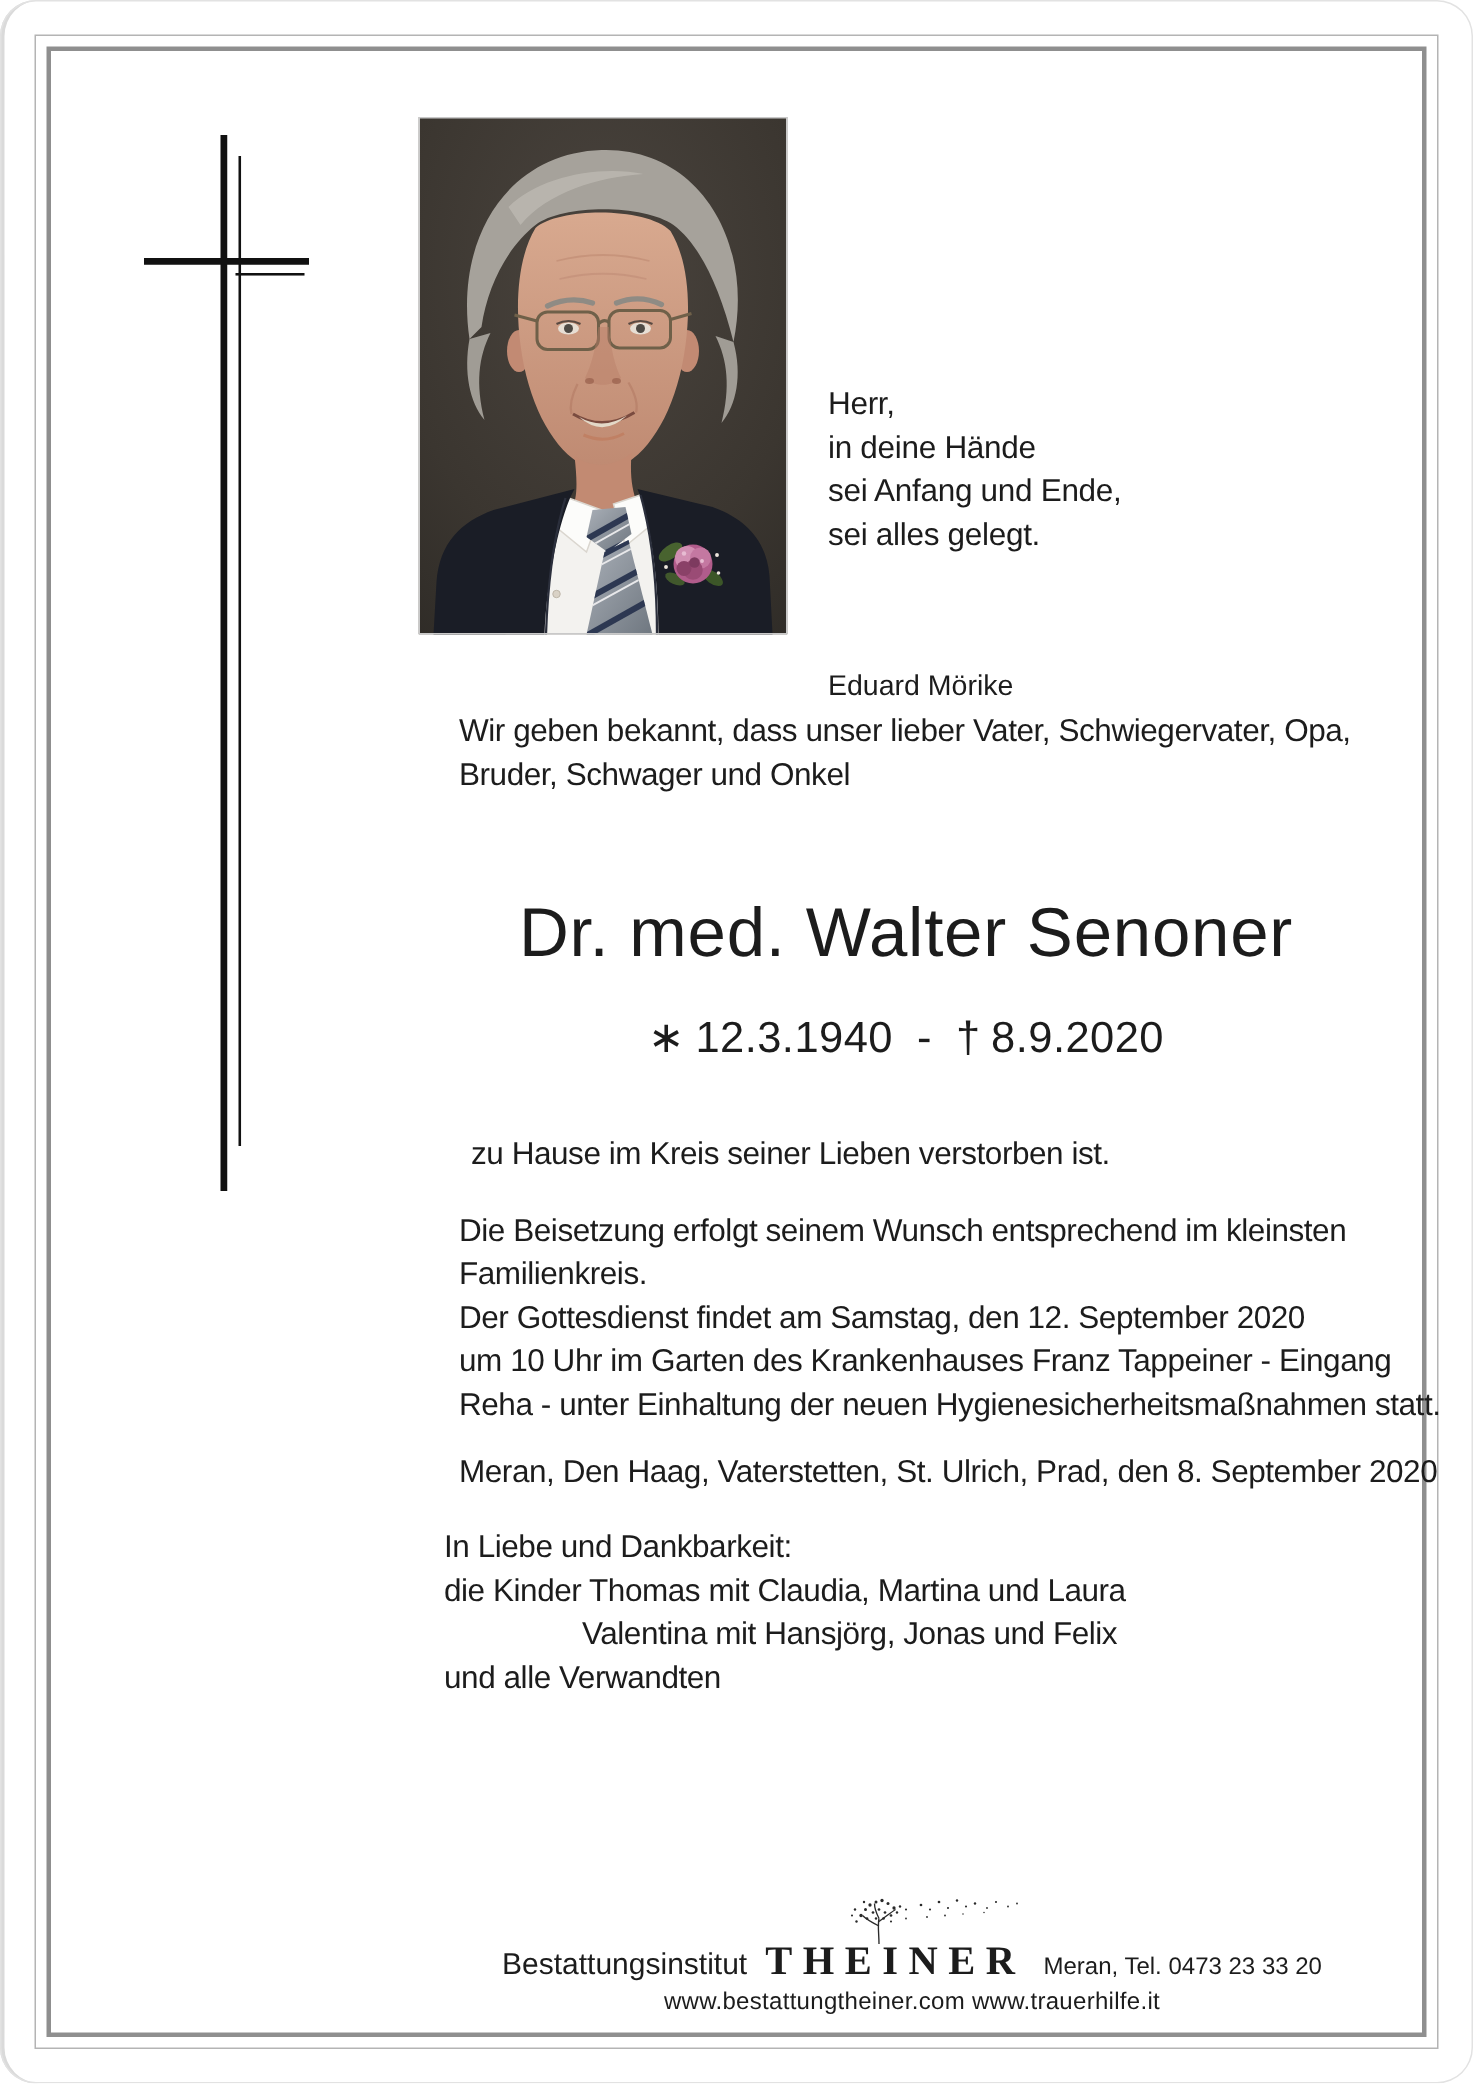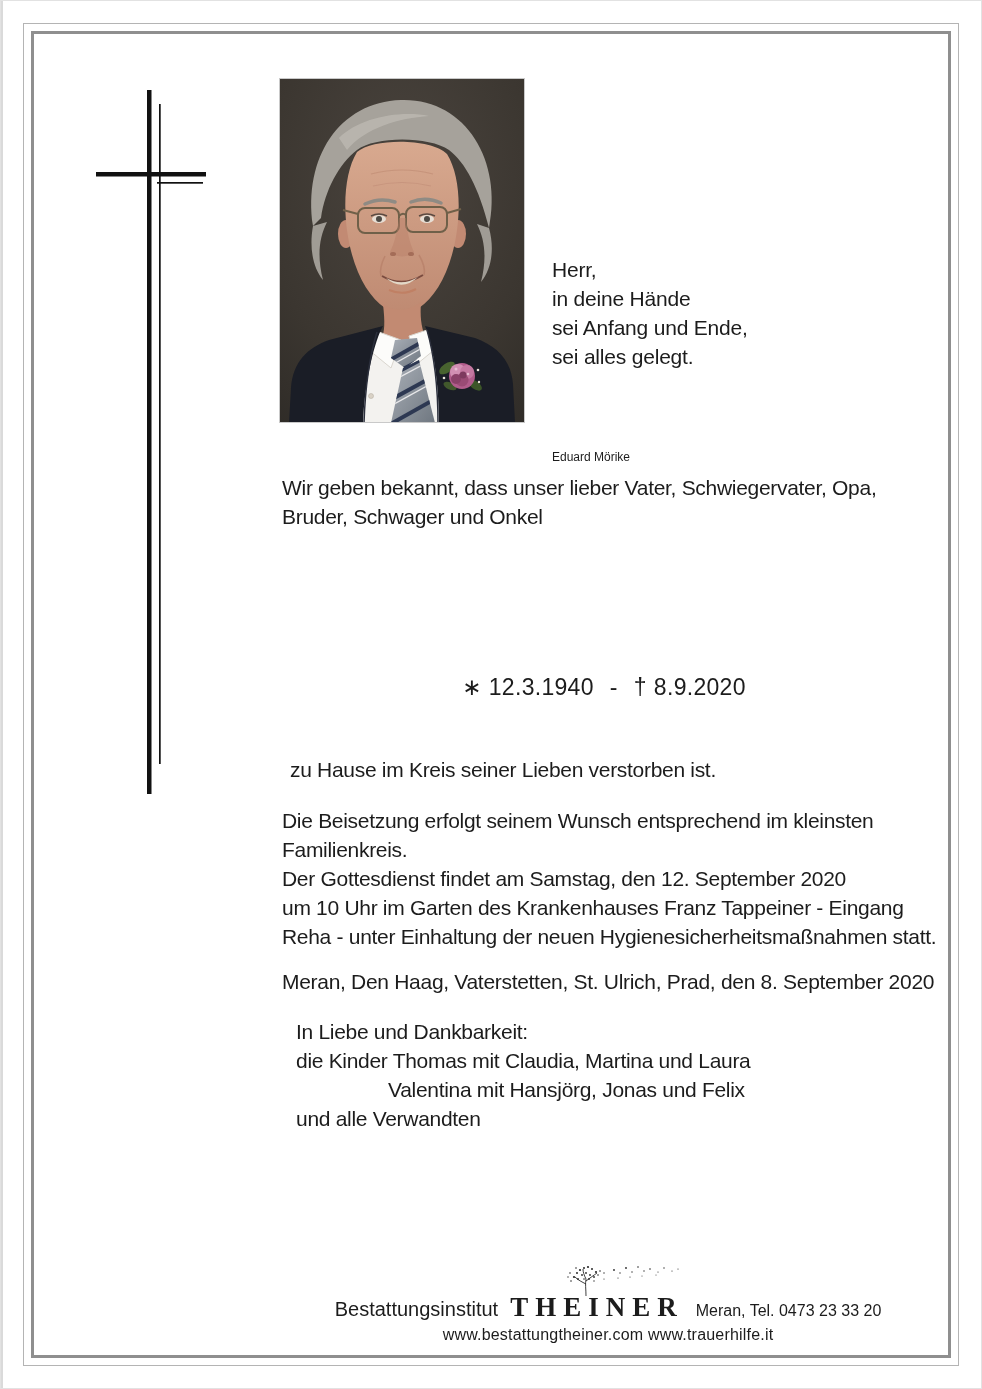--- a/index.html
+++ b/index.html
@@ -1,39 +1,39 @@
 <!DOCTYPE html>
 <html><head>
 <meta charset="utf-8">
 <style>
   * { margin:0; padding:0; box-sizing:border-box; }
   html,body { background:#ffffff; }
   .page {
     position:relative; width:982px; height:1389px; background:#fff;
     font-family:"Liberation Sans", sans-serif; color:#1c1c1c;
-    overflow:hidden; box-shadow: inset 0 0 0 1px #e2e2e2, inset 3px 0 0 #dadada;
+    overflow:hidden; box-shadow: inset 0 0 0 1px #e2e2e2, inset 3px 0 0 #dadada; border-radius: 24px;
   }
   .frame-outer { position:absolute; inset:23px; border:1px solid #b4b4b4; pointer-events:none; }
   .frame-inner { position:absolute; inset:31px; border:3px solid #8f8f8f; pointer-events:none; }
 
   .cross { position:absolute; left:88px; top:86px; width:124px; height:712px; }
 
   .photo { position:absolute; left:279px; top:78px; width:246px; height:345px; }
 
   .verse { position:absolute; left:552px; top:197px; font-size:21px; line-height:29px;
            letter-spacing:-0.2px; white-space:pre; }
-  .verse-attr { margin-top:14px; font-size:12px; letter-spacing:0; }
-
-  .bodytext { font-size:21px; line-height:29px; letter-spacing:-0.3px; white-space:pre; }
+  .verse-attr { margin-top:14px; font-size:19px; letter-spacing:0; }
+
+  .bodytext { font-size:21px; line-height:29px; letter-spacing:-0.3px; white-space:pre;margin-left:24px; }
 
   .announcement { position:absolute; left:282px; top:473px; }
   .name { position:absolute; left:262px; top:595px; width:684px; text-align:center;
           font-size:46px; line-height:52px; letter-spacing:0.5px; font-weight:normal; }
   .dates { position:absolute; left:262px; top:674px; width:684px; text-align:center;
-           font-size:23px; letter-spacing:0.3px; }
+           font-size:29px; letter-spacing:0.3px; }
   .dates .sym { display:inline-block; margin-right:7px; }
   .dates .sep { display:inline-block; margin:0 16px; }
 
   .death-statement { position:absolute; left:290px; top:755px; }
   .burial  { position:absolute; left:282px; top:806px; }
   .service { position:absolute; left:282px; top:864px; }
   .places  { position:absolute; left:282px; top:967px; }
 
   .mourners { position:absolute; left:282px; top:1017px;margin-left:14px; }
   .mourners div { font-size:21px; line-height:29px; letter-spacing:-0.3px; white-space:pre; }
@@ -176,20 +176,21 @@
     <div>Herr,
 in deine Hände
 sei Anfang und Ende,
 sei alles gelegt.</div>
     <div class="verse-attr">Eduard Mörike</div>
   </div>
 
   <div class="announcement bodytext">Wir geben bekannt, dass unser lieber Vater, Schwiegervater, Opa,
 Bruder, Schwager und Onkel</div>
 
+  <div class="name">Dr. med. Walter Senoner</div>
   <div class="dates">
     <span class="sym">∗</span><span>12.3.1940</span><span class="sep">-</span><span class="sym">†</span><span>8.9.2020</span>
   </div>
 
   <div class="death-statement bodytext">zu Hause im Kreis seiner Lieben verstorben ist.</div>
   <div class="burial bodytext">Die Beisetzung erfolgt seinem Wunsch entsprechend im kleinsten
 Familienkreis.</div>
   <div class="service bodytext">Der Gottesdienst findet am Samstag, den 12. September 2020
 um 10 Uhr im Garten des Krankenhauses Franz Tappeiner - Eingang
 Reha - unter Einhaltung der neuen Hygienesicherheitsmaßnahmen statt.</div>

